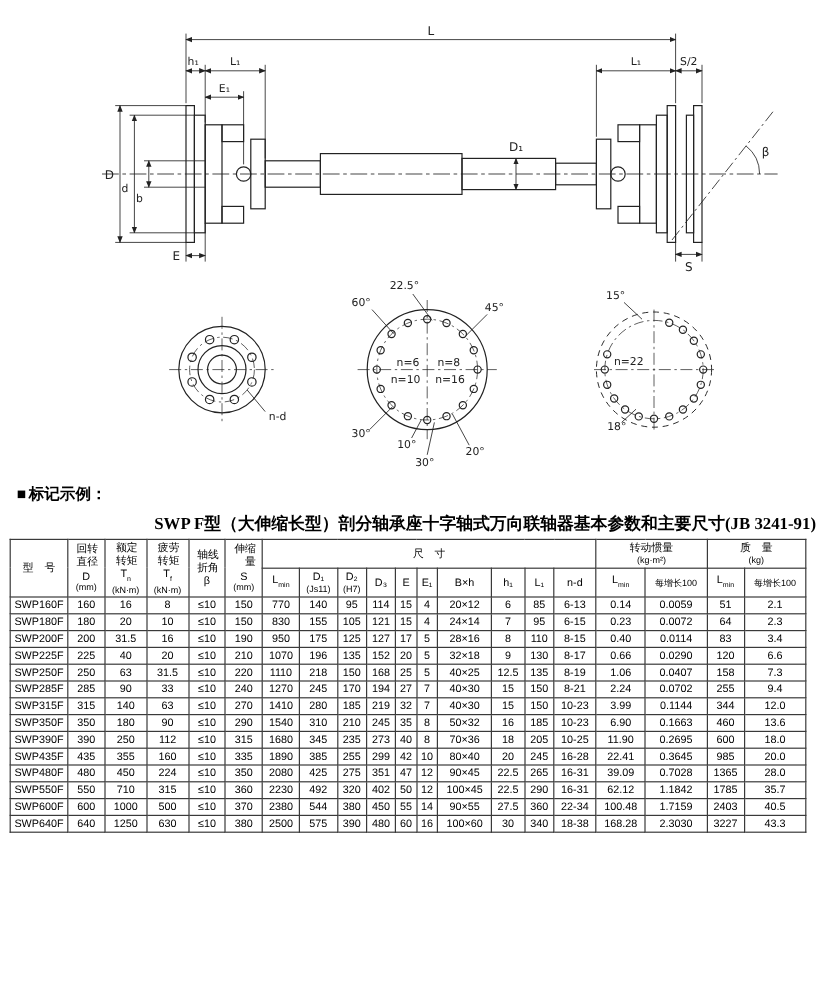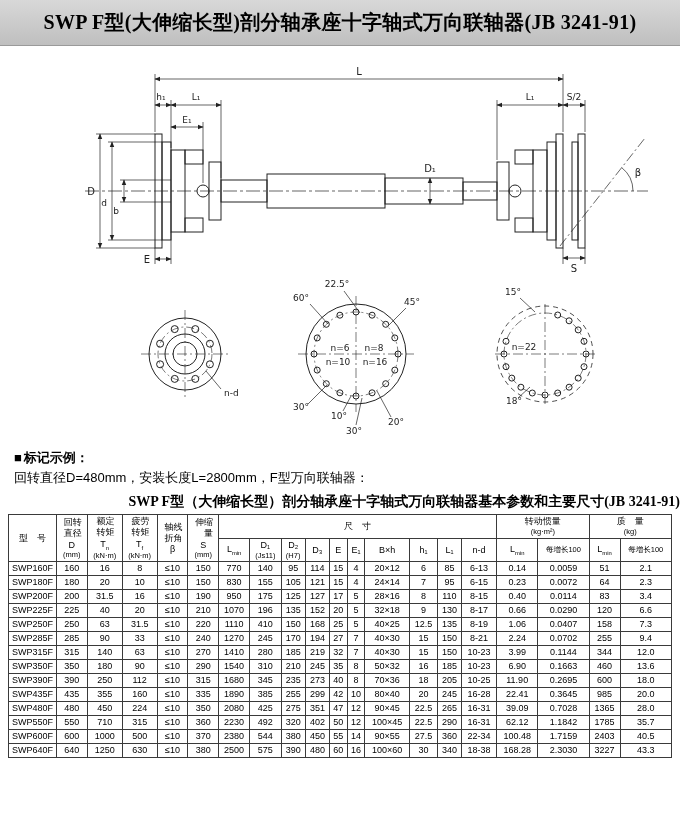--- a/index.html
+++ b/index.html
@@ -51,23 +51,20 @@
   th .sym { line-height:1.2; }
   sub { font-size:0.65em; }
   th.small { font-size:7.5px; }
   .model-col { width:48px; }
 </style>
 </head>
 <body>
 
 <div class="page">
 
-  <header class="title-bar">
-    <h1>SWP F型(大伸缩长型)剖分轴承座十字轴式万向联轴器(JB 3241-91)</h1>
-  </header>
 
   <div class="drawing">
     <svg viewBox="0 0 680 400" width="680" height="400">
       <defs>
         <marker id="arr" viewBox="0 0 10 10" refX="9" refY="5" markerWidth="8" markerHeight="8" orient="auto-start-reverse">
           <path d="M0,1 L10,5 L0,9 z" fill="#222"></path>
         </marker>
       </defs>
 
       <g stroke="#222" fill="none" stroke-width="1">
@@ -249,21 +246,20 @@
         <text x="524" y="304">n=22</text>
         <text x="514" y="358">18°</text>
       </g>
     </svg>
   </div>
 
   <section class="marking">
     <div class="head-line">
       <span class="bullet">■</span><span>标记示例：</span>
     </div>
-    <div>回转直径D=480mm，安装长度L=2800mm，F型万向联轴器：</div>
   </section>
 
   <h2 class="table-title">SWP F型（大伸缩长型）剖分轴承座十字轴式万向联轴器基本参数和主要尺寸(JB 3241-91)</h2>
 
   <table>
     <thead>
       <tr>
         <th rowspan="2" class="model-col">型　号</th>
         <th rowspan="2">
           <div class="zh">回转直径</div>
@@ -412,21 +408,21 @@
           <td>6.6</td>
         </tr>
         <tr>
           <td>SWP250F</td>
           <td>250</td>
           <td>63</td>
           <td>31.5</td>
           <td>≤10</td>
           <td>220</td>
           <td>1110</td>
-          <td>410</td>
+          <td>218</td>
           <td>150</td>
           <td>168</td>
           <td>25</td>
           <td>5</td>
           <td>40×25</td>
           <td>12.5</td>
           <td>135</td>
           <td>8-19</td>
           <td>1.06</td>
           <td>0.0407</td>

